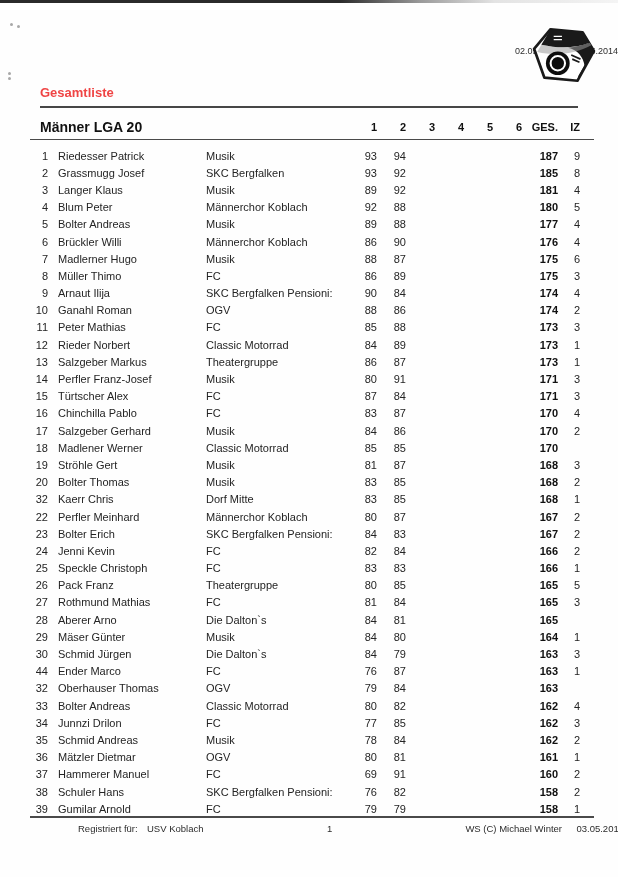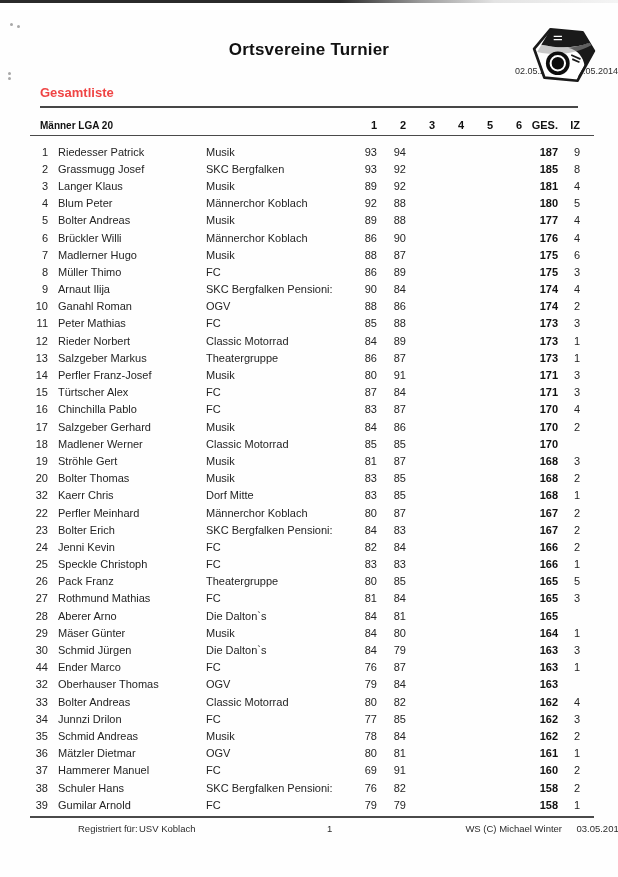--- a/index.html
+++ b/index.html
@@ -16,47 +16,46 @@
   .title-wrap{position:absolute;top:40px;left:0;width:618px;text-align:center;}
   .title{font-size:17px;font-weight:700;color:#111;letter-spacing:.2px;}
   .dates{margin-top:6px;font-size:9px;color:#2e2e2e;white-space:pre;text-align:right;}
   .logo{position:absolute;top:26px;right:21px;width:66px;height:58px;}
   .subtitle{position:absolute;top:85px;left:40px;width:538px;font-size:13px;font-weight:700;color:#ef4444;
     padding-bottom:6px;border-bottom:2px solid #474747;}
   
   .table{position:absolute;top:119px;left:30px;width:564px;font-size:11px;}
   .grid{display:grid;grid-template-columns:20px 148px 152px 29px 29px 29px 29px 29px 29px 36px 22px;align-items:center;}
   .thead{padding-bottom:4px;border-bottom:1.6px solid #4a4a4a;font-weight:700;color:#111;}
-  .thead .group{grid-column:1/4;padding-left:10px;font-size:10px;}
+  .thead .group{grid-column:1/4;padding-left:10px;font-size:14px;}
   .num,.rank,.ges,.iz{text-align:right;padding-right:2px;}
   .thead .num,.thead .ges,.thead .iz{text-align:right;padding-right:2px;}
   .tbody{margin-top:7px;}
   .row{height:17.2px;}
   .name{padding-left:8px;white-space:nowrap;}
   .club{padding-left:8px;white-space:nowrap;}
   .ges{font-weight:700;color:#111;}
   .footer-rule{position:absolute;top:816px;left:30px;width:564px;height:2px;background:#4a4a4a;}
   .footer{position:absolute;top:823px;left:0;width:618px;height:16px;font-size:9.5px;color:#2c2c2c;margin-left:30px;}
   .footer span{position:absolute;white-space:nowrap;}
-  .f-label{left:48px;} .f-value{left:109px;} .f-page{left:297px;}
+  .f-label{left:48px;} .f-value{left:117px;} .f-page{left:297px;}
   .f-credit{right:86px;} .f-date{right:24px;}
 </style>
 </head>
 <body>
 
 <div id="page">
 
   <div class="scan-top"></div>
   <div class="speck sp1"></div>
   <div class="speck sp2"></div>
   <div class="speck sp3"></div>
   <div class="speck sp4"></div>
 
   <div class="title-wrap">
-    <div class="title">Ortsvereine Turnier</div>
     <div class="dates">02.05.2014  -  03.05.2014</div>
   </div>
 
   <svg class="logo" viewBox="0 0 64 54">
     <polygon points="19,2 50,5 61,23 45,52 13,49 3,21" fill="#ffffff" stroke="#1a1a1a" stroke-width="2.6" stroke-linejoin="round"></polygon>
     <path d="M19,2 L50,5 L57,15 C44,20 28,21 10,17 Z" fill="#1a1a1a"></path>
     <path d="M57,15 L61,23 L52,38 C51,29 45,22 36,20 C44,19 51,17 57,15 Z" fill="#1a1a1a"></path>
     <path d="M10,17 C28,21 44,20 57,15 L58.5,17.5 C43,26 25,28 6,24 Z" fill="#9a9a9a" opacity="0.55"></path>
     <path d="M22,9 h8 M22,12 h8" stroke="#ffffff" stroke-width="1.2"></path>
     <circle cx="26" cy="35" r="11.5" fill="#0d0d0d"></circle>

